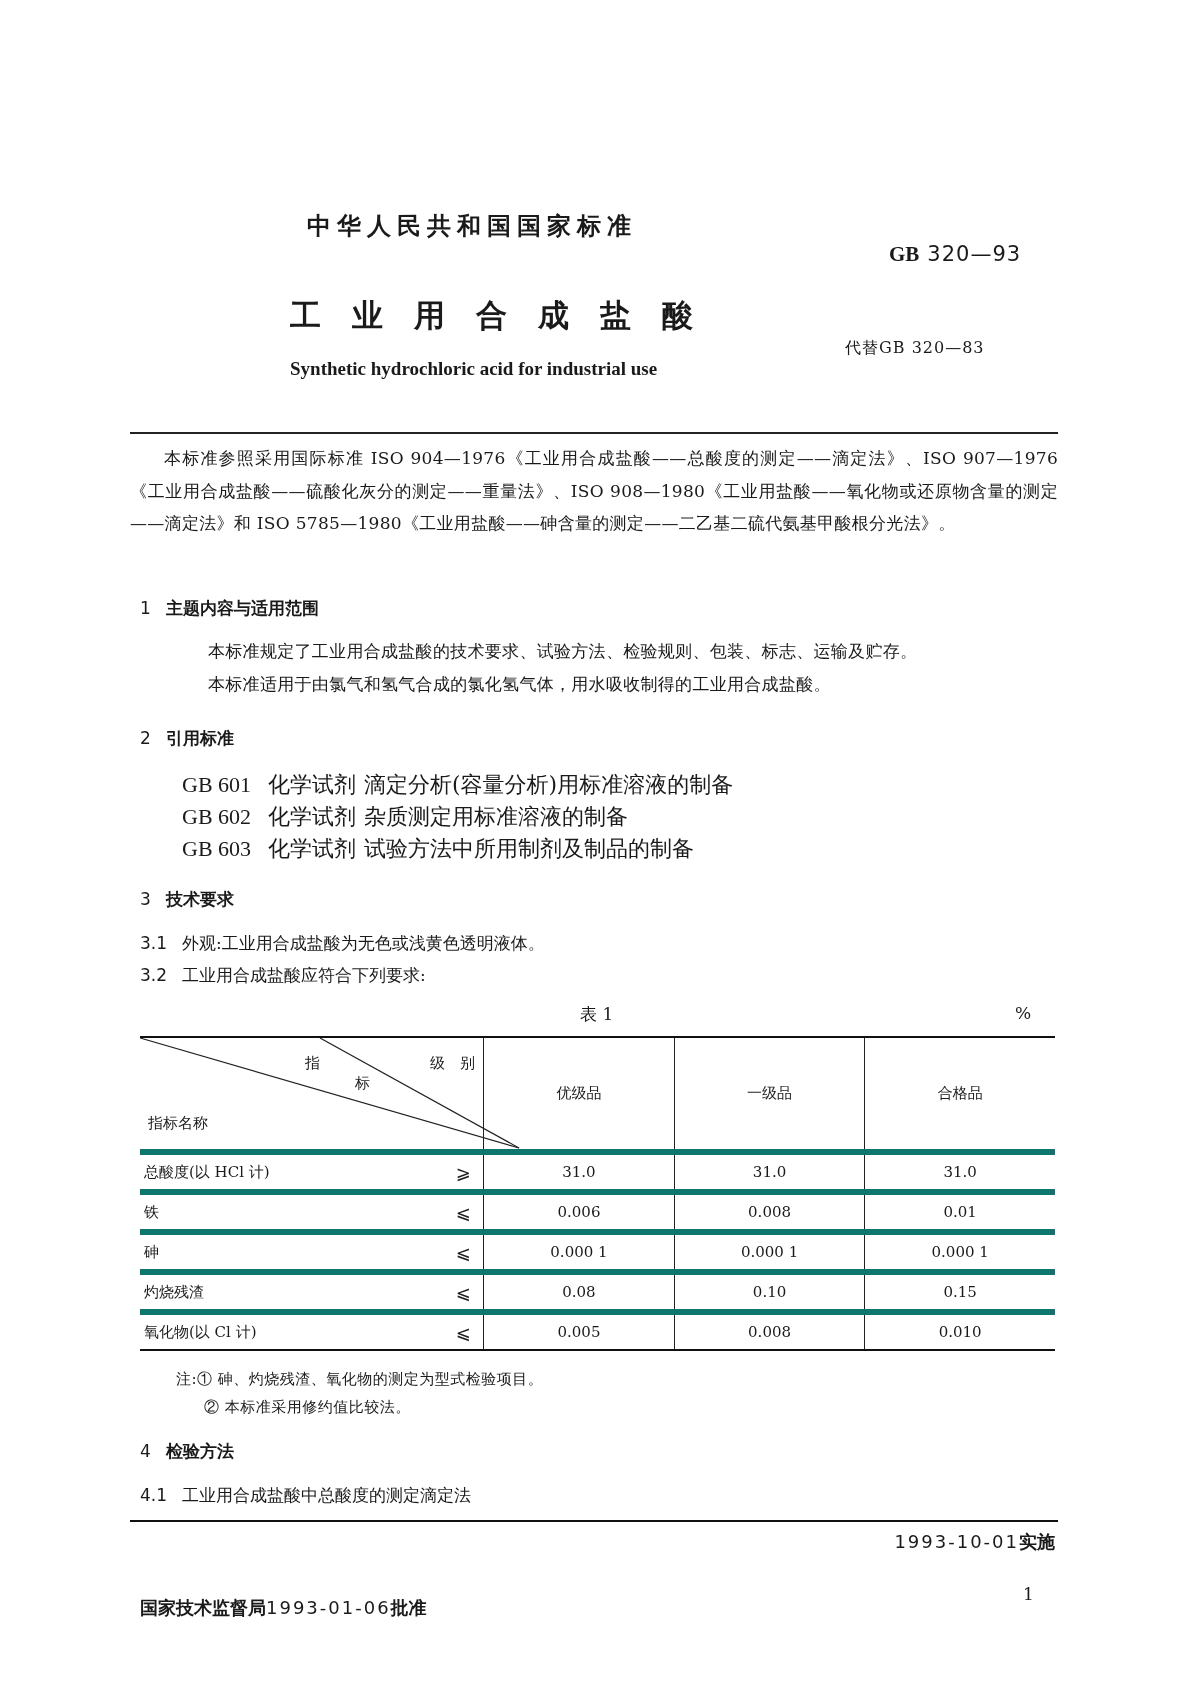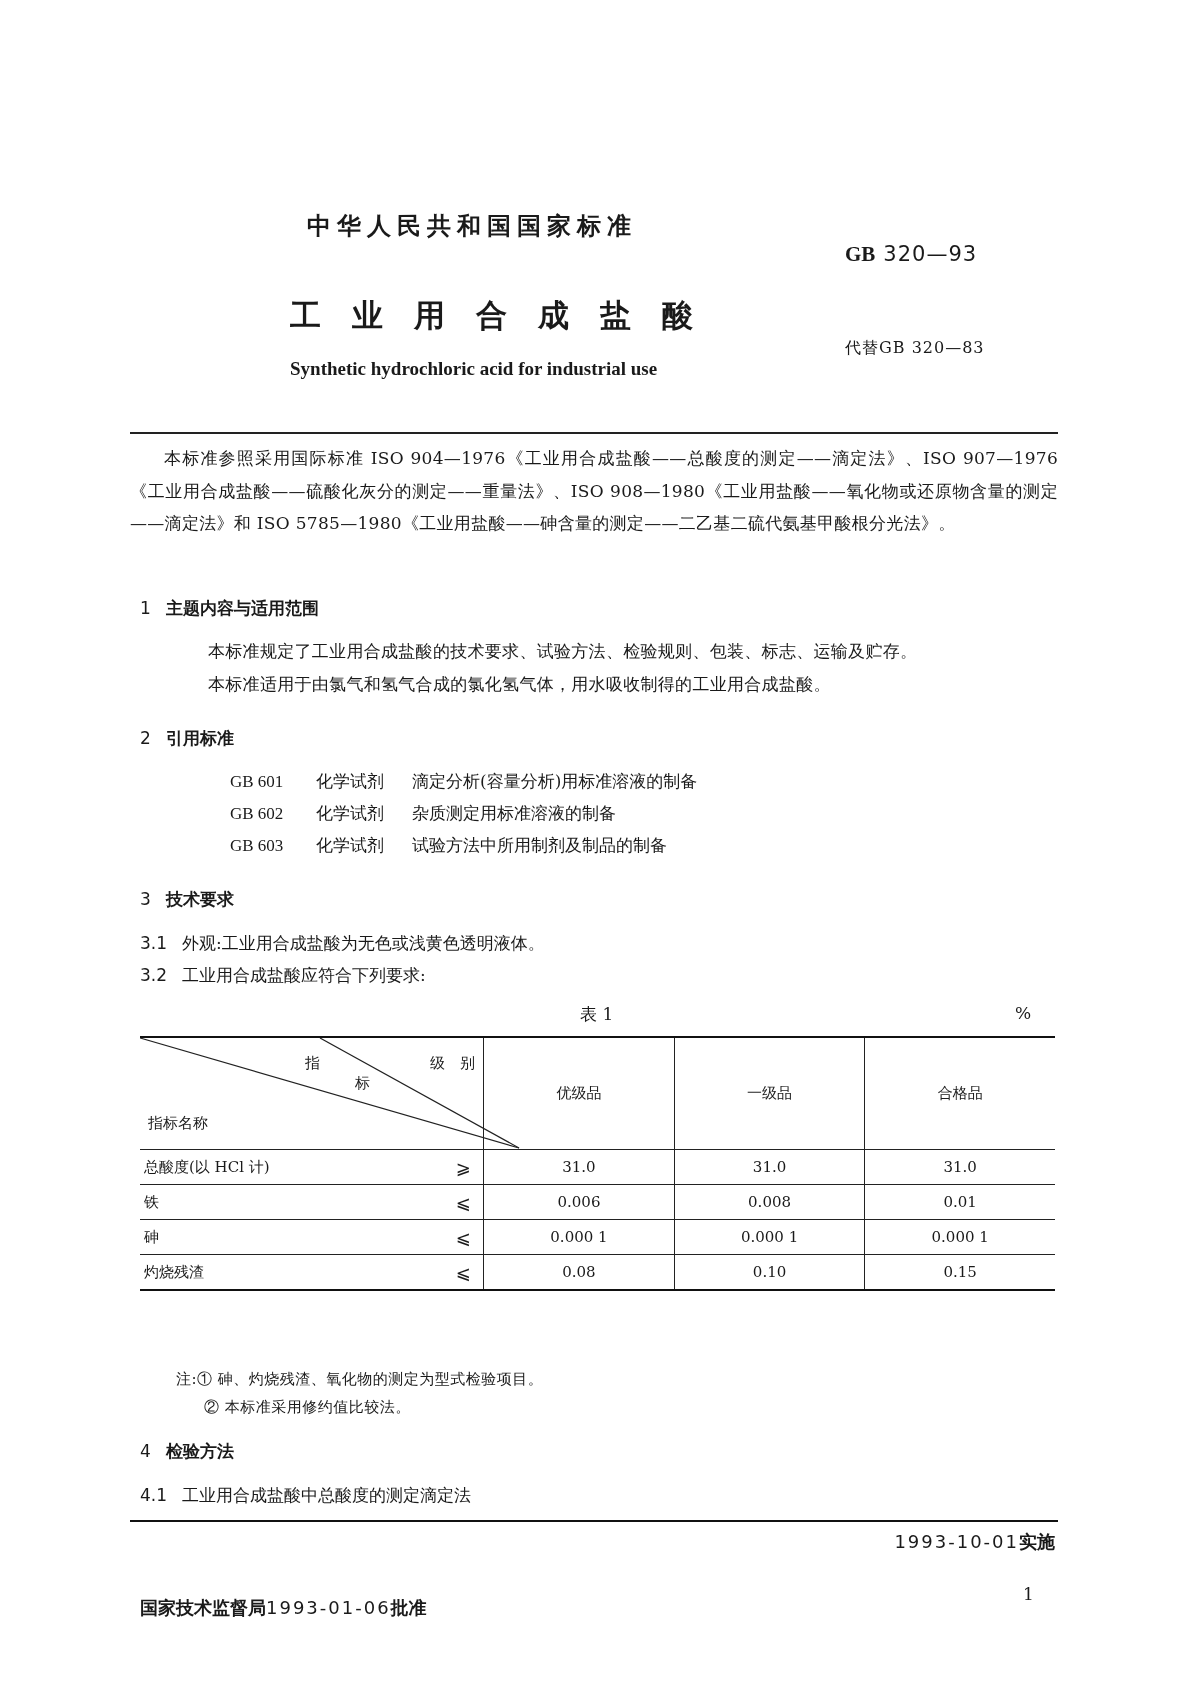--- a/index.html
+++ b/index.html
@@ -17,47 +17,47 @@
     left: 290px; top: 295px; font-family: "DejaVu Sans", sans-serif;
     font-weight: bold; font-size: 31px; letter-spacing: 31px;
   }
   .en-title {
     left: 290px; top: 358px; font-family: "Liberation Serif", serif;
     font-weight: bold; font-size: 19px;
   }
   .std-no {
     left: 845px; top: 242px; font-size: 21px;
   }
-  .std-no b { font-family: "Liberation Serif", serif; margin-right: 8px; }
+  .std-no b { font-family: "Liberation Serif", serif; margin-right: 8px; margin-left: 44px; }
   .std-no span { font-family: "DejaVu Sans", sans-serif; font-weight: normal; letter-spacing: 1px; text-align: right; }
   .replaces { left: 845px; top: 338px; font-size: 16px; letter-spacing: 1px; }
   .rule { left: 130px; width: 928px; height: 2px; background: #222; }
   .para {
     left: 130px; width: 928px; font-size: 17px; line-height: 32.5px;
     text-align: justify; text-indent: 2em; letter-spacing: 0.3px;
   }
   .h1 {
     left: 140px; font-family: "DejaVu Sans", sans-serif; font-weight: bold; font-size: 17px;
   }
   .h1 .num { display: inline-block; width: 26px; font-weight: normal; }
   .line { left: 180px; font-size: 17px; letter-spacing: 0.3px; margin-left: 28px; }
-  .ref { left: 182px; font-size: 17px; margin-left: 48px; }
+  .ref { left: 182px; font-size: 22px; }
   .ref span { display: inline-block; }
   .ref .c1 { width: 86px; font-family: "Liberation Serif", serif; }
   .ref .c2 { width: 96px; }
   .sub { left: 140px; font-size: 17px; }
   .sub .num { display: inline-block; width: 42px; font-family: "DejaVu Sans", sans-serif; }
   .tcap { left: 580px; top: 1003px; font-size: 17px; }
   .tunit { left: 1015px; top: 1003px; font-size: 17px; }
 
   table.spec {
     position: absolute; left: 140px; top: 1036px; width: 915px;
     border-collapse: collapse; font-size: 15px;
   }
-  table.spec td { border-top: 1px solid #0f766e; border-bottom: 1px solid #222; height: 34px; padding: 0; }
+  table.spec td { border-top: 6px solid #0f766e; border-bottom: 1px solid #222; height: 34px; padding: 0; }
   table.spec tr.head td { height: 111px; }
   table.spec tr:first-child td { border-top: 2px solid #111; }
   table.spec tr:last-child td { border-bottom: 2px solid #111; }
   table.spec td.name { width: 300px; padding-left: 4px; border-right: none; }
   table.spec td.op { width: 40px; text-align: center; font-size: 18px; border-right: 1px solid #222; }
   table.spec td.val { width: 190px; text-align: center; border-right: 1px solid #222; }
   table.spec td.val:last-child { border-right: none; }
   td.diag { position: relative; border-right: 1px solid #222; }
   td.diag svg { position: absolute; left: 0; top: 0; }
   .dl { position: absolute; font-size: 15px; }
@@ -141,20 +141,27 @@
     <td class="val">0.000 1</td>
     <td class="val">0.000 1</td>
   </tr>
   <tr>
     <td class="name">灼烧残渣</td>
     <td class="op">⩽</td>
     <td class="val">0.08</td>
     <td class="val">0.10</td>
     <td class="val">0.15</td>
   </tr>
+  <tr>
+    <td class="name">氧化物(以 Cl 计)</td>
+    <td class="op">⩽</td>
+    <td class="val">0.005</td>
+    <td class="val">0.008</td>
+    <td class="val">0.010</td>
+  </tr>
 </tbody>
   </table>
 
 <div class="abs notes" style="top:1370px">注:① 砷、灼烧残渣、氧化物的测定为型式检验项目。</div>
 <div class="abs notes" style="left:204px;top:1398px">② 本标准采用修约值比较法。</div>
 
 <div class="abs h1" style="top:1440px"><span class="num">4</span><span>检验方法</span></div>
 <div class="abs sub" style="top:1484px"><span class="num">4.1</span><span>工业用合成盐酸中总酸度的测定滴定法</span></div>
 
 <div class="abs footer-rule"></div>

